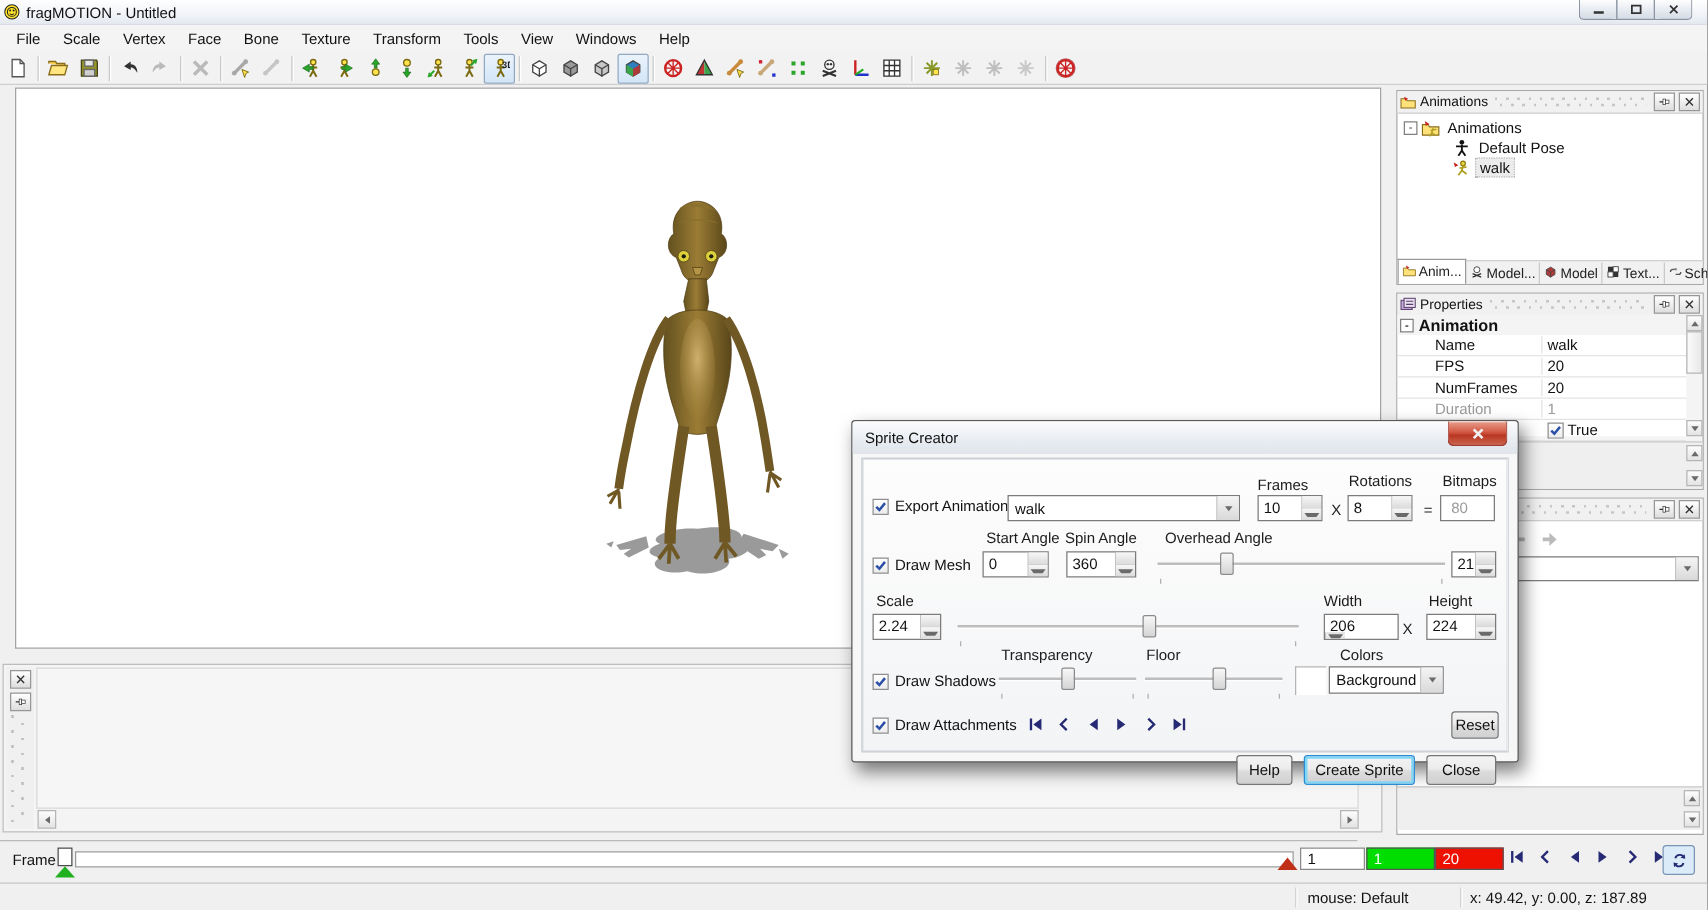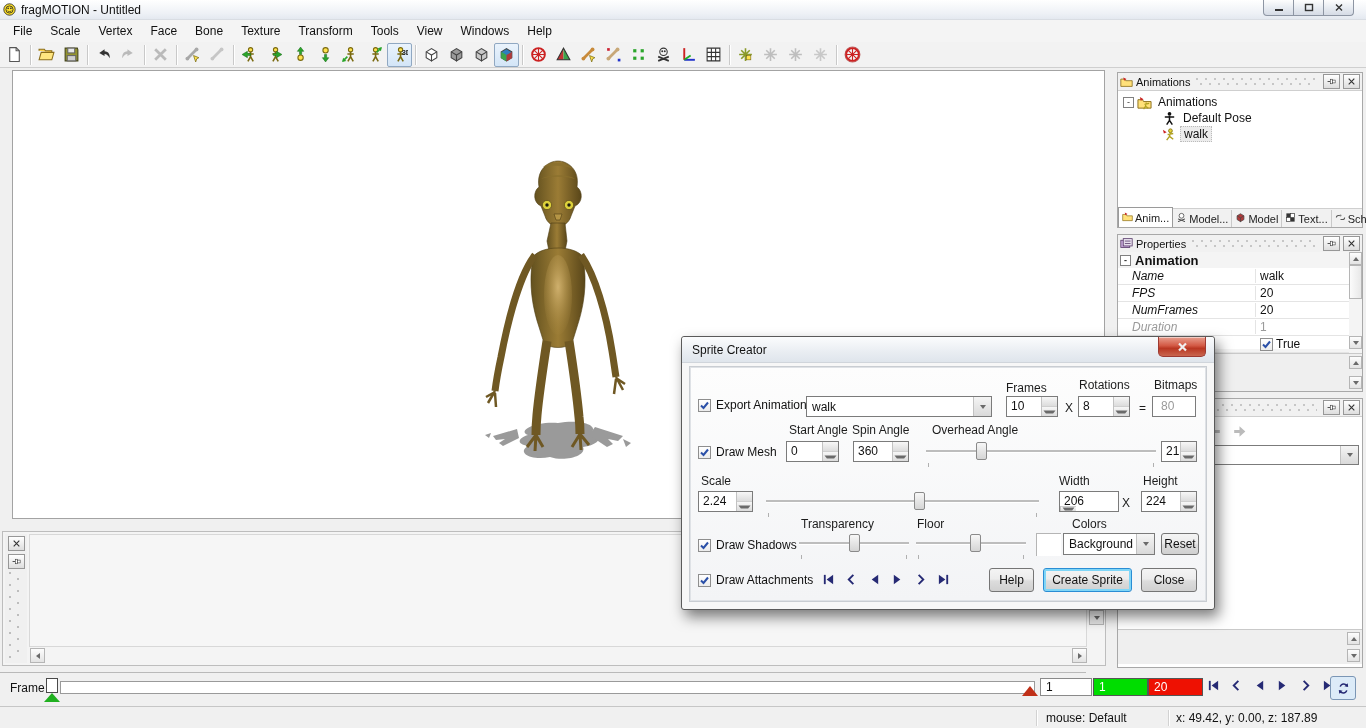--- a/index.html
+++ b/index.html
@@ -44,21 +44,21 @@
   .expander{width:9px;height:9px;border:1px solid #808080;background:#fff;display:flex;align-items:center;justify-content:center;flex:none;font-size:9px;line-height:7px;color:#333;}
   .tree-icon{width:15px;height:15px;flex:none;}
   
   .tabs{position:absolute;left:0;bottom:0;right:0;height:18px;display:flex;align-items:flex-end;background:#f1f1f1;border-top:1px solid #cfcfcf;font-size:11px;}
   .tab{display:flex;align-items:center;gap:2px;padding:1px 3px;height:15px;border-right:1px solid #c9c9c9;color:#222;}
   .tab.active{background:#fff;border:1px solid #9a9a9a;border-bottom:none;height:17px;}
   .tab svg{width:11px;height:11px;}
   
   .prop-section{display:flex;align-items:center;gap:4px;height:16px;font-weight:bold;font-size:13px;background:#f4f4f4;}
   .prop-row{display:flex;height:16px;border-bottom:1px solid #e4e4e4;align-items:center;}
-  .prop-name{width:138px;padding-left:14px;box-sizing:border-box;border-right:1px solid #e4e4e4;overflow:hidden;font-style:italic;}
+  .prop-name{width:116px;padding-left:30px;box-sizing:border-box;border-right:1px solid #e4e4e4;overflow:hidden;}
   .prop-val{flex:1;padding-left:4px;overflow:hidden;display:flex;align-items:center;gap:3px;}
   .dim{color:#9a9a9a;}
   
   .sb-btn{position:absolute;width:13px;height:13px;border:1px solid #b5b5b5;background:linear-gradient(#fdfdfd,#e3e3e3);display:flex;align-items:center;justify-content:center;box-sizing:border-box;}
   .arr{width:0;height:0;}
   .arr.up{border-left:3px solid transparent;border-right:3px solid transparent;border-bottom:4px solid #6a6a6a;}
   .arr.down{border-left:3px solid transparent;border-right:3px solid transparent;border-top:4px solid #6a6a6a;}
   .arr.left{border-top:3px solid transparent;border-bottom:3px solid transparent;border-right:4px solid #6a6a6a;}
   .arr.right{border-top:3px solid transparent;border-bottom:3px solid transparent;border-left:4px solid #6a6a6a;}
   .sb-thumb{position:absolute;border:1px solid #b5b5b5;background:linear-gradient(90deg,#fbfbfb,#e8e8e8);box-sizing:border-box;}
@@ -71,21 +71,21 @@
   .spin .se{flex:1;padding:2px 0 0 4px;overflow:hidden;}
   .spin .sbns{width:15px;display:flex;flex-direction:column;border-left:1px solid #c2c2c2;}
   .spin .sbns span{flex:1;background:linear-gradient(#f7f7f7,#dcdcdc);display:flex;align-items:center;justify-content:center;border-bottom:1px solid #cfcfcf;}
   .spin .sbns span:last-child{border-bottom:none;}
   .spin .sbns .arr{transform:scale(.8);}
   .edit{position:absolute;border:1px solid #7b7b7b;background:#fff;box-sizing:border-box;padding:2px 0 0 8px;}
   .slider{position:absolute;height:21px;}
   .groove{position:absolute;left:0;right:0;top:9px;height:2px;background:#bdbdbd;box-shadow:0 1px 0 #fff;}
   .thumb{position:absolute;top:1px;width:11px;height:18px;border:1px solid #8a8a8a;border-radius:2px;background:linear-gradient(#f7f7f7,#d5d5d5);box-sizing:border-box;}
   .tick{position:absolute;top:22px;width:1px;height:4px;background:#b0b0b0;}
-  .wbtn{position:absolute;border:1px solid #757575;border-radius:3px;background:linear-gradient(#f4f4f4 0%,#ececec 45%,#dcdcdc 55%,#d0d0d0 100%);display:flex;align-items:center;justify-content:center;box-sizing:border-box;font-size:12px;}
+  .wbtn{position:absolute;border:1px solid #757575;border-radius:3px;background:linear-gradient(#f4f4f4 0%,#ececec 45%,#dcdcdc 55%,#d0d0d0 100%);display:flex;align-items:center;justify-content:center;box-sizing:border-box;font-size:12px;margin-top:36px;}
   .wbtn.default{border:1px solid #2a8dd4;box-shadow:inset 0 0 0 2px #7fd6f7;}
   .pb-btn{width:19px;height:16px;display:flex;align-items:center;justify-content:center;}
   .pb-btn svg{width:13px;height:13px;}
   
   #dialog{left:681px;top:336px;width:532px;height:272px;background:#f7f7f7;border:1px solid #5a5a5a;border-radius:3px;box-shadow:4px 7px 14px rgba(0,0,0,.5);z-index:50;}
   #dlg-title{position:absolute;left:0;top:0;right:0;height:26px;background:linear-gradient(#fbfcfd,#e9edf2 60%,#dfe5ec);border-bottom:1px solid #d0d5db;border-radius:3px 3px 0 0;display:flex;align-items:center;padding-left:10px;box-sizing:border-box;}
   #dlg-close{position:absolute;right:8px;top:0px;width:46px;height:19px;border:1px solid #9d3a32;border-top:none;border-radius:0 0 5px 5px;background:linear-gradient(#e89f8e,#d35a45 45%,#b93722 60%,#c9664f);display:flex;align-items:center;justify-content:center;box-shadow:inset 0 1px 0 rgba(255,255,255,.5);}
   #dlg-close svg{width:11px;height:10px;}
   #dlg-inner{position:absolute;left:8px;top:30px;right:8px;bottom:8px;border:1px solid #dfe2e6;box-shadow:0 0 0 1px #c9cdd2;background:linear-gradient(#fdfdfd,#f3f4f6);}
   .dlbl{position:absolute;white-space:nowrap;color:#1c1c1c;}

